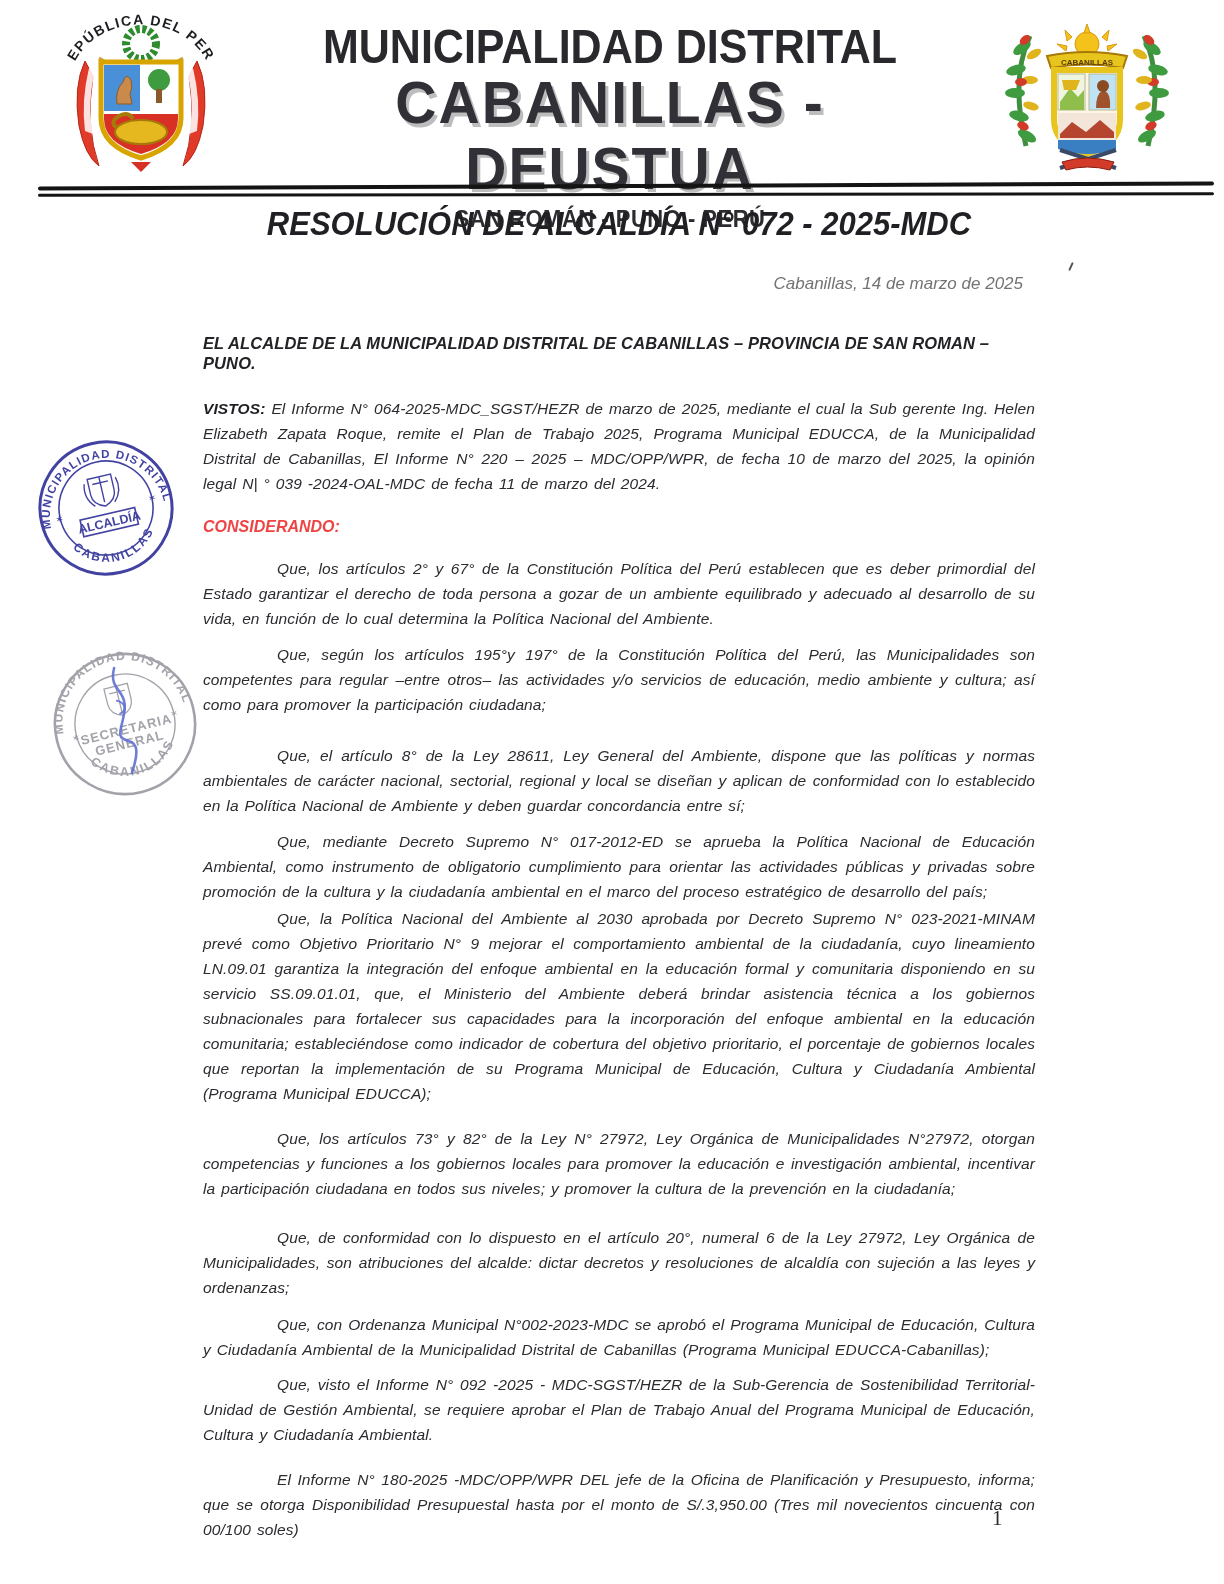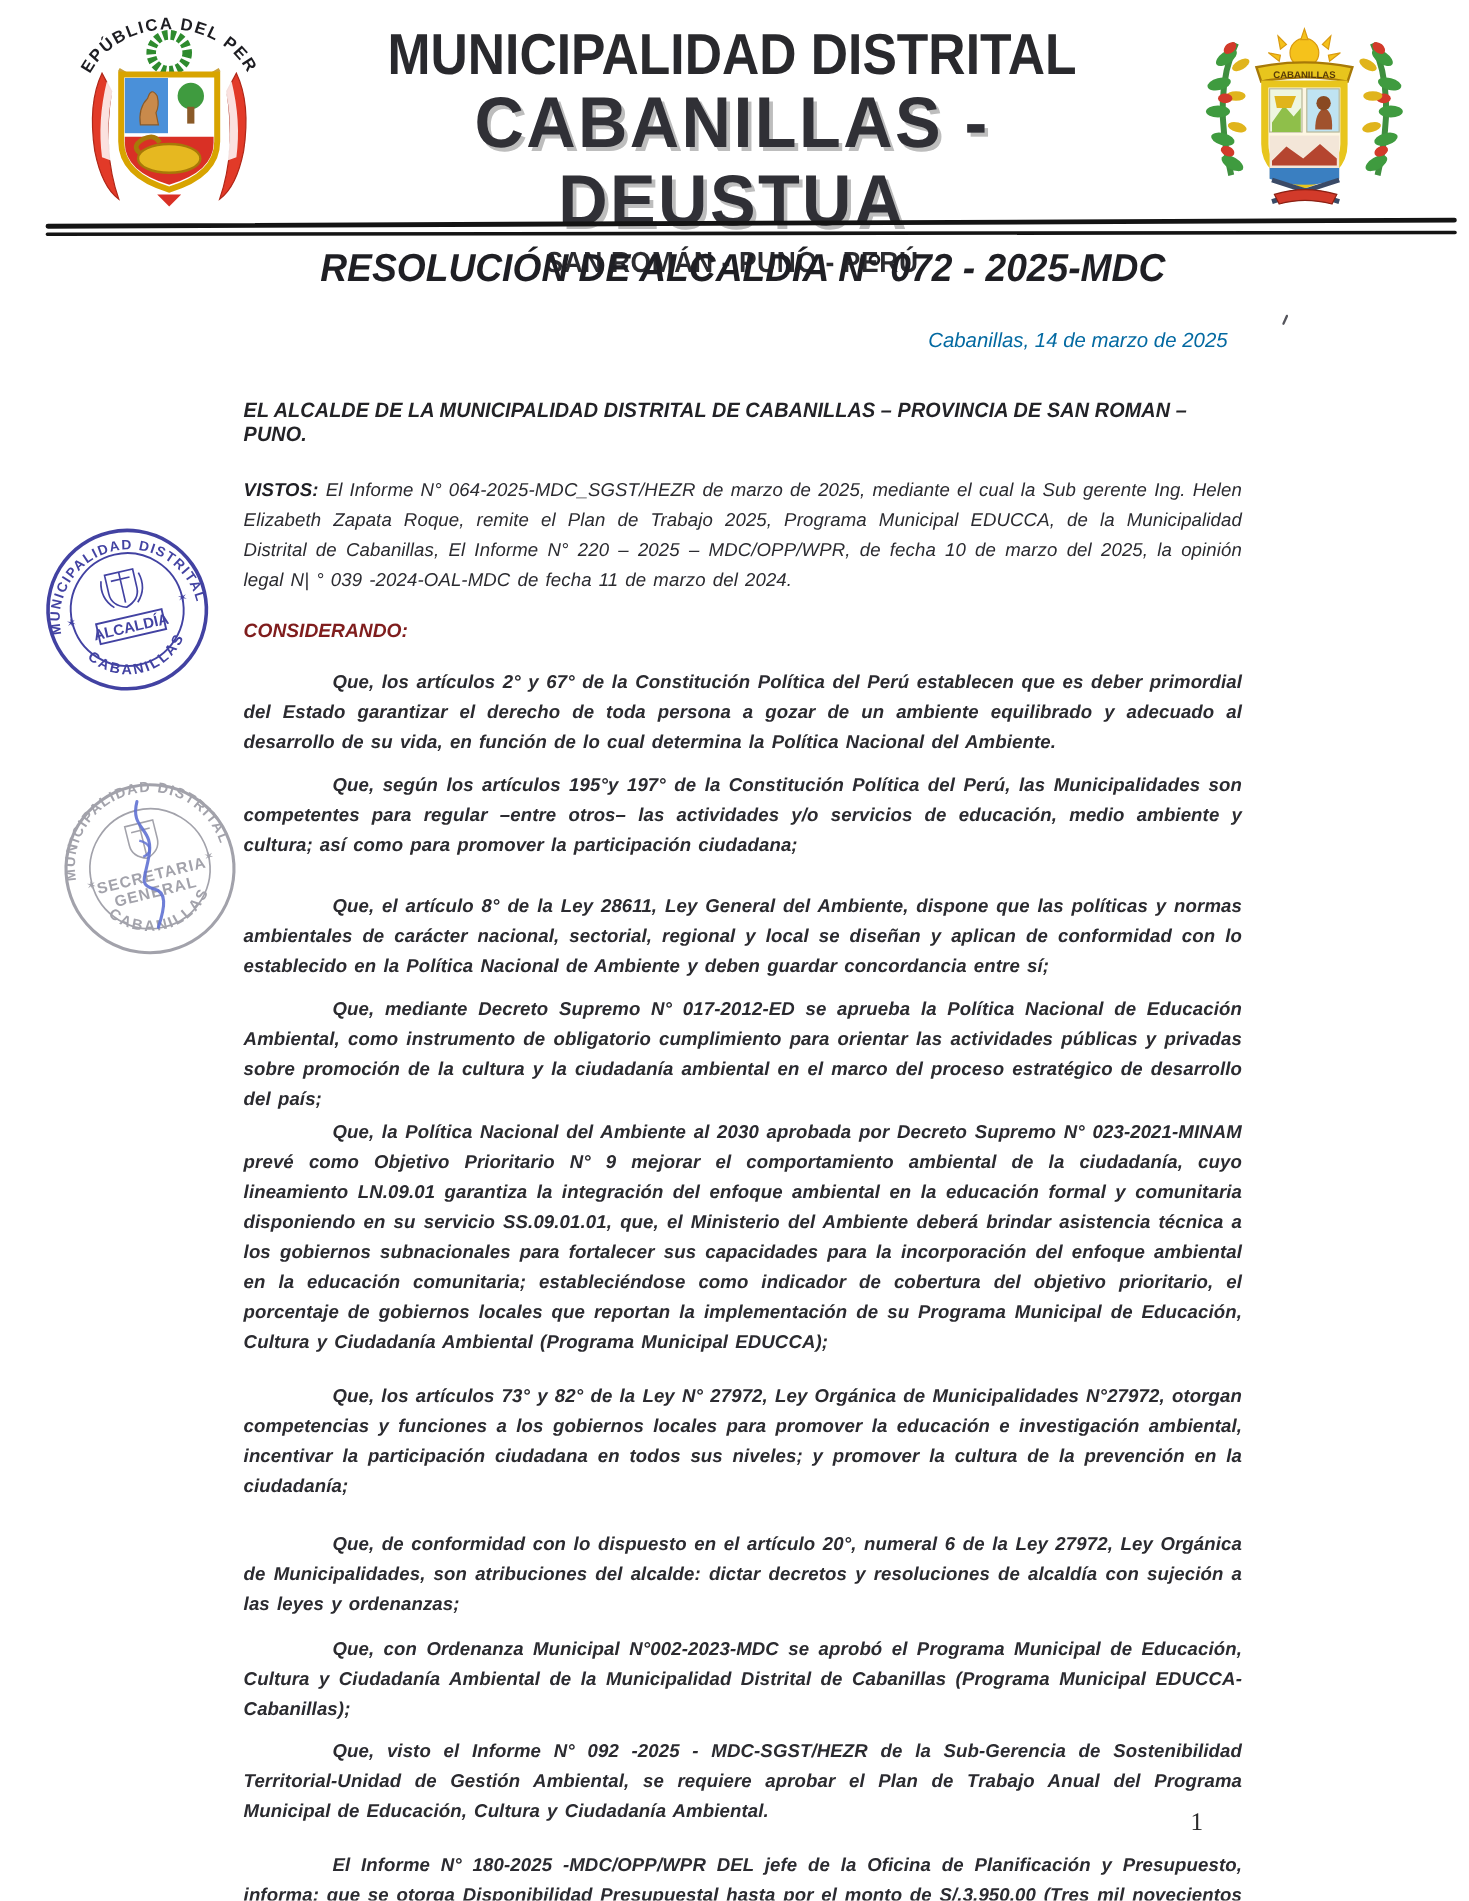--- a/index.html
+++ b/index.html
@@ -41,34 +41,34 @@
   
   .content {
     position: absolute; left: 203px; top: 184px; width: 832px;
     font-style: italic;
   }
   .doc-title {
     text-align: center; font-size: 31px; font-weight: 700; font-style: italic;
     color: #1f1f24; letter-spacing: 0px; margin-top: 22px; transform: scaleY(1.05);
   }
   .dateline {
-    text-align: right; font-size: 17px; margin-top: 32px; color: #0369a1; padding-right: 12px;
+    text-align: right; font-size: 17px; margin-top: 32px; color: #737373; padding-right: 12px;
   }
   .addressee {
     font-size: 16.5px; font-weight: 700; margin-top: 40px; color: #232327;
     letter-spacing: 0.1px; transform: scaleY(1.05); transform-origin: left;
   }
   .para {
     font-size: 15.5px; line-height: 25px; text-align: justify; color: #2b2b30;
     letter-spacing: 0.1px; word-spacing: 1.5px;
   }
   .vistos { margin-top: 24px; }
   .vistos .label { font-weight: 700; color: #1f1f24; }
-  .considerando { margin-top: 22px; font-weight: 700; font-size: 16px; color: #7f1d1d; }
-  .indent { text-indent: 74px; font-weight: bold; }
+  .considerando { margin-top: 22px; font-weight: 700; font-size: 16px; color: #ef4444; }
+  .indent { text-indent: 74px; }
   .mt-p1  { margin-top: 20px; }
   .mt-p2  { margin-top: 11px; }
   .mt-p3  { margin-top: 26px;  }
   .mt-p4  { margin-top: 11px; }
   .mt-p5  { margin-top: 2px;  }
   .mt-p6  { margin-top: 20px;  }
   .mt-p7  { margin-top: 24px; }
   .mt-p8  { margin-top: 12px; }
   .mt-p9  { margin-top: 10px; }
   .mt-p10 { margin-top: 20px; }

